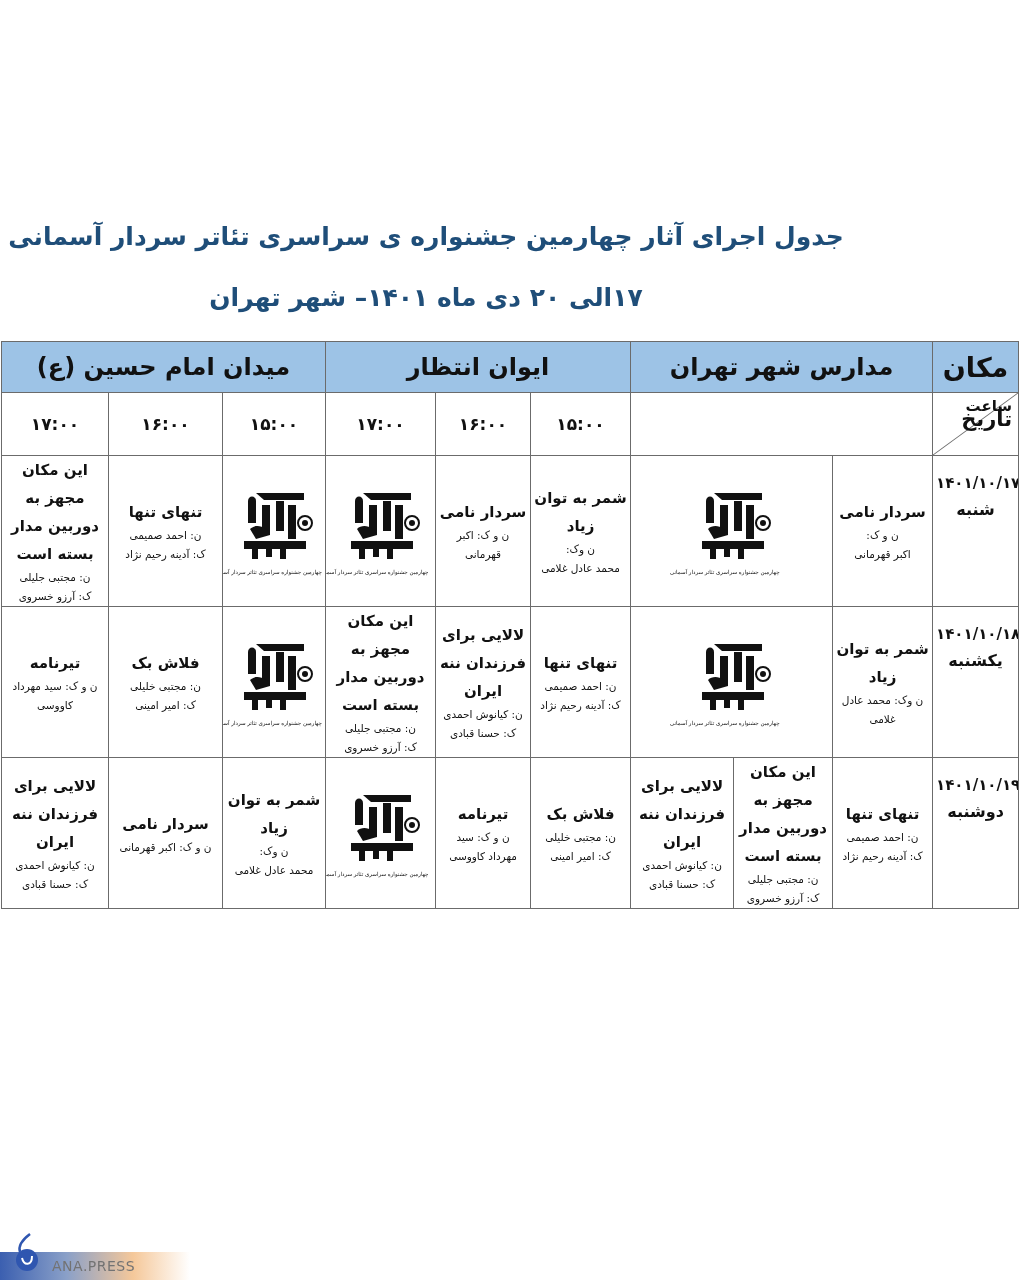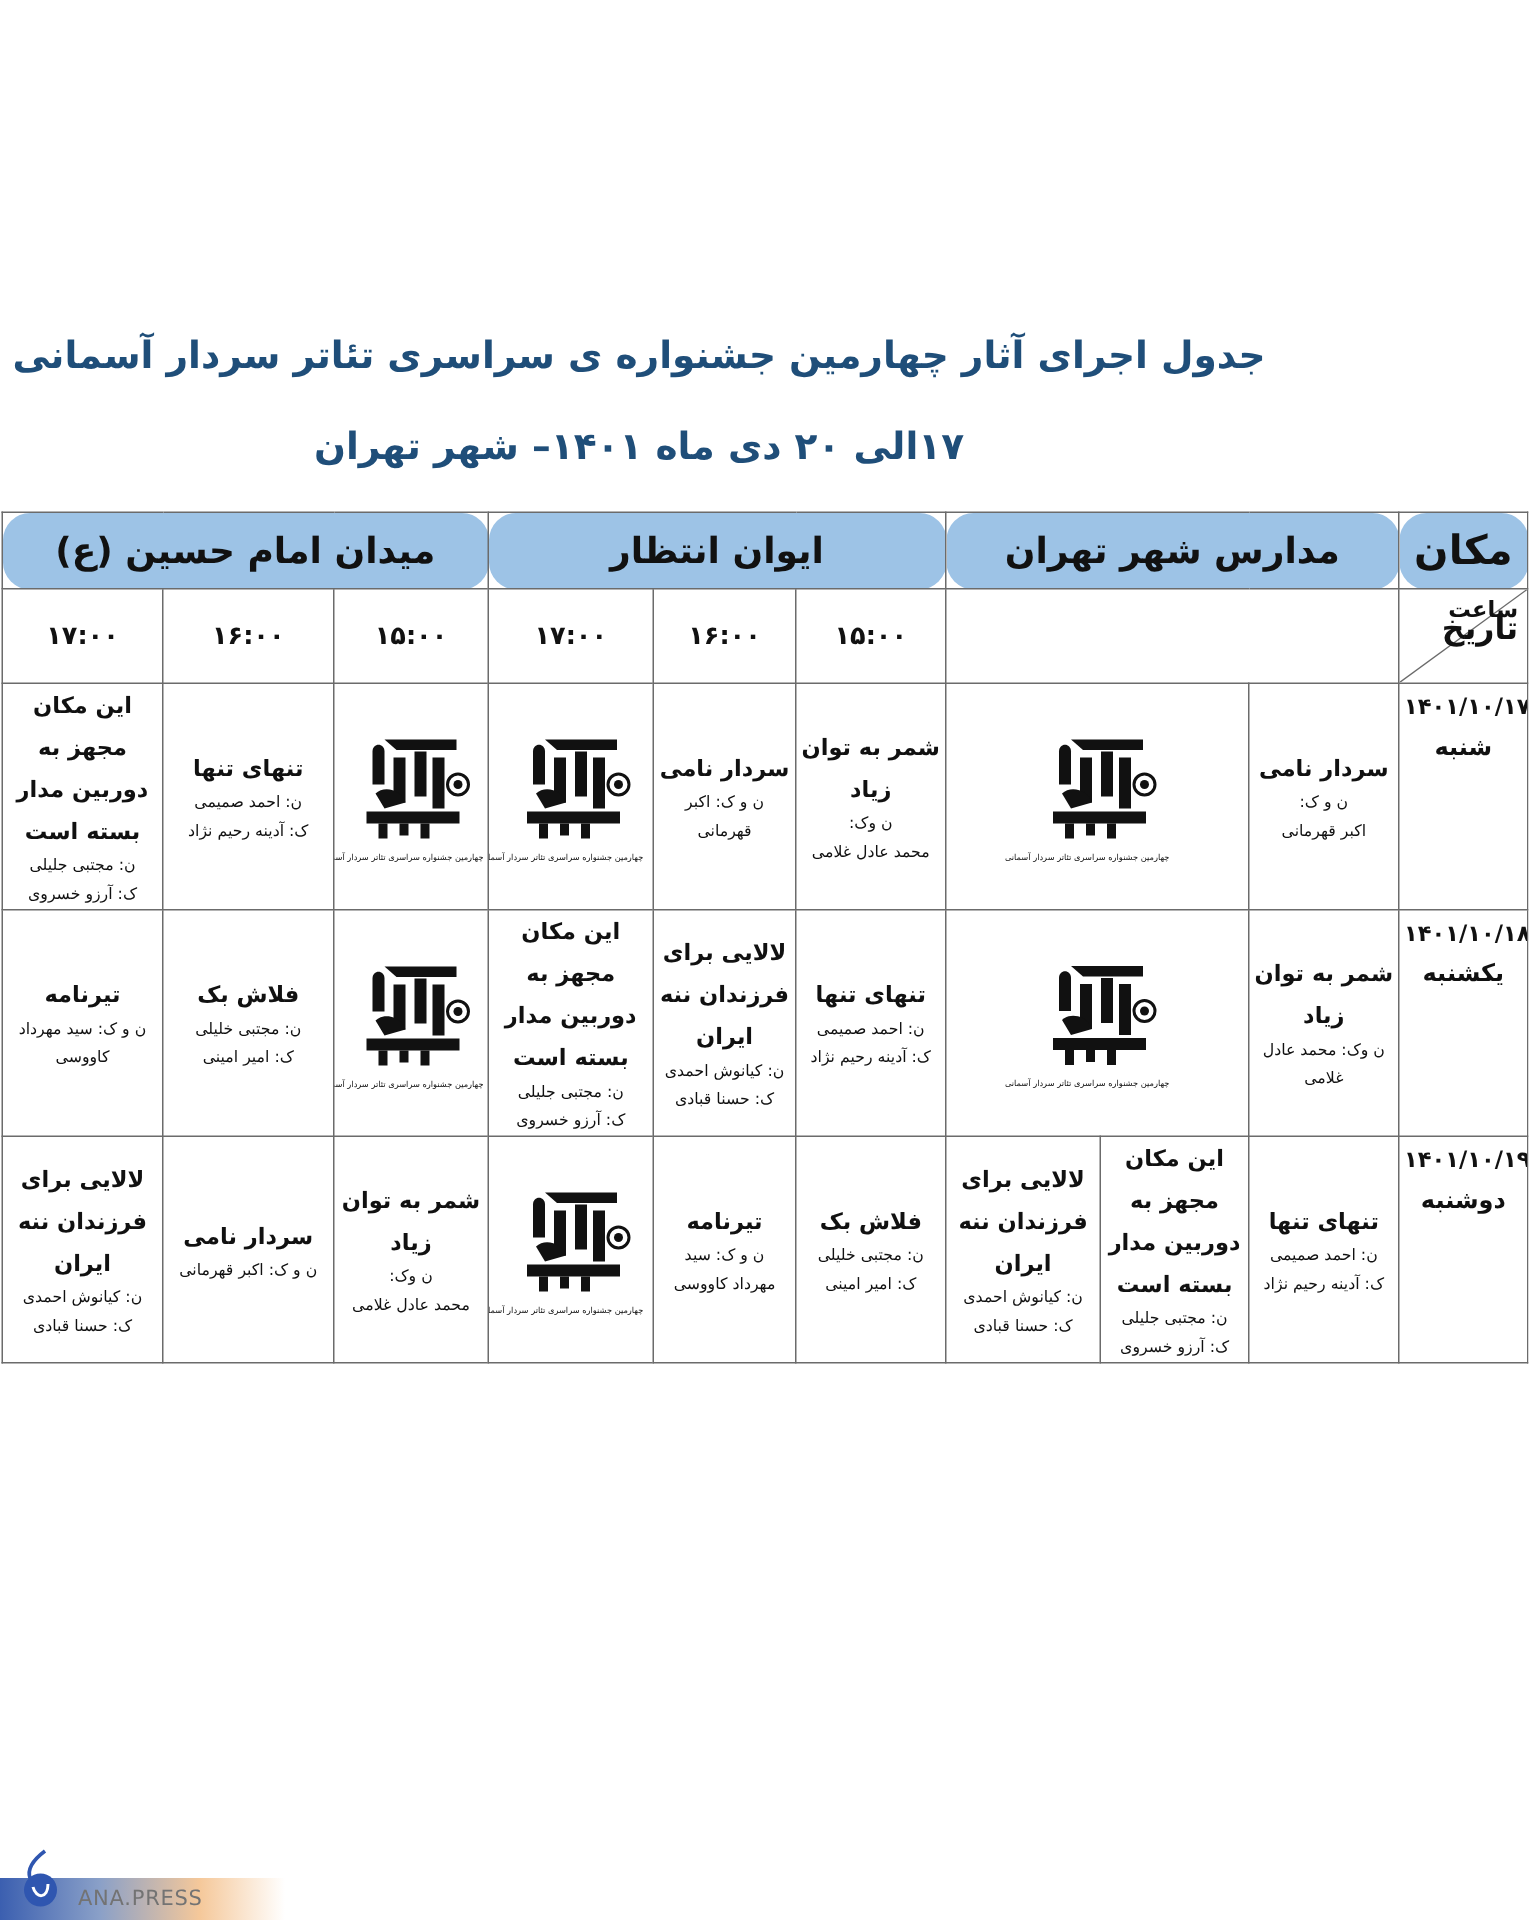--- a/index.html
+++ b/index.html
@@ -16,33 +16,33 @@
   .title.t2 { top: 283px; font-size: 25px; }
 
   table.sched {
     position: absolute; left: 1px; top: 341px; width: 1017px;
     border-collapse: collapse; direction: rtl; table-layout: fixed;
   }
   table.sched td {
     border: 1px solid #6b6b6b; text-align: center; vertical-align: middle;
     padding: 0 3px; overflow: hidden;
   }
-  tr.venue-row td { background: #9dc3e6; height: 50px; font-weight: bold; font-size: 24px; border-radius: 18px; }
+  tr.venue-row td { background: #9dc3e6; height: 50px; font-weight: bold; font-size: 24px; }
   tr.venue-row td.place { font-size: 27px; margin-top: 45px; }
   tr.time-row td { height: 62px; font-size: 17px; font-weight: bold; }
   tr.day-row td { height: 121px; }
   tr.day-row.last td { height: 89px; }
 
   .corner { position: relative; padding: 0 !important; }
   .corner svg { position: absolute; left: 0; top: 0; width: 100%; height: 100%; }
   .corner .hour { position: absolute; right: 6px; top: 4px; font-size: 15px; font-weight: bold; }
   .corner .datelbl { position: absolute; right: 6px; bottom: 24px; font-size: 21px; font-weight: bold; }
 
   .datecell { vertical-align: top !important; padding-top: 6px !important; }
-  .date { font-size: 15px; font-weight: bold; direction: ltr; unicode-bidi: plaintext; }
+  .date { font-size: 15px; font-weight: bold; direction: ltr; unicode-bidi: plaintext; margin-top: 12px; }
   .weekday { font-size: 16px; font-weight: bold; margin-top: 8px; }
 
   .play .ptitle { font-size: 15px; font-weight: bold; line-height: 28px; }
   .play .credit { font-size: 10.5px; line-height: 19px; }
 
   .logo { display: inline-block; width: 96px; height: 96px; position: relative; }
   .logo svg { width: 96px; height: 84px; display: block; }
   .logo .cap { font-size: 5.5px; white-space: nowrap; text-align: center; margin-top: 2px; }
 
   .closing { font-size: 13px; font-weight: bold; }

